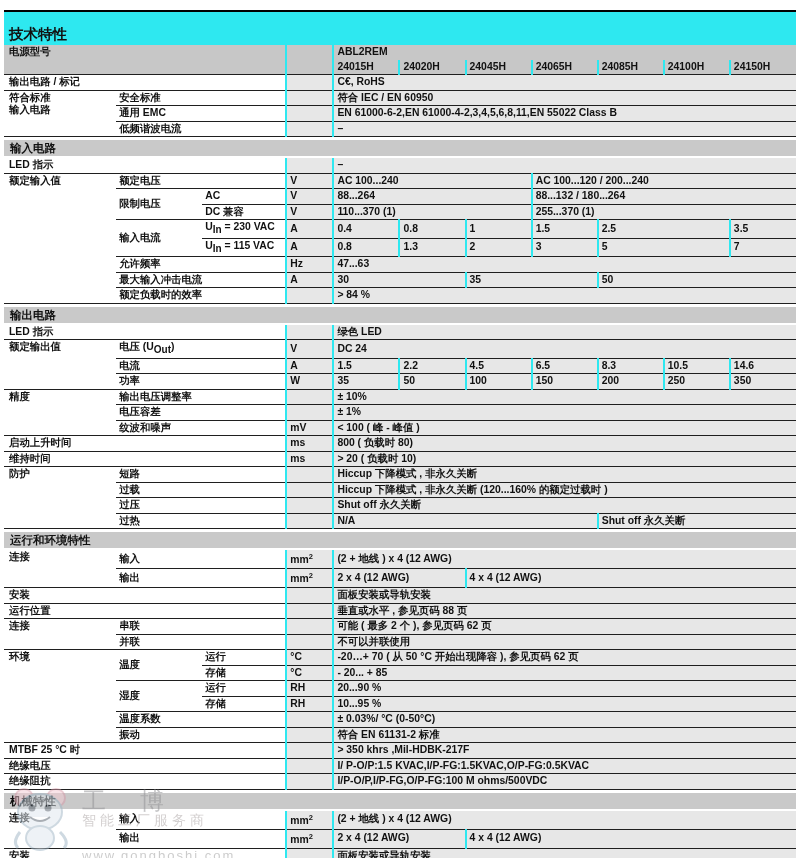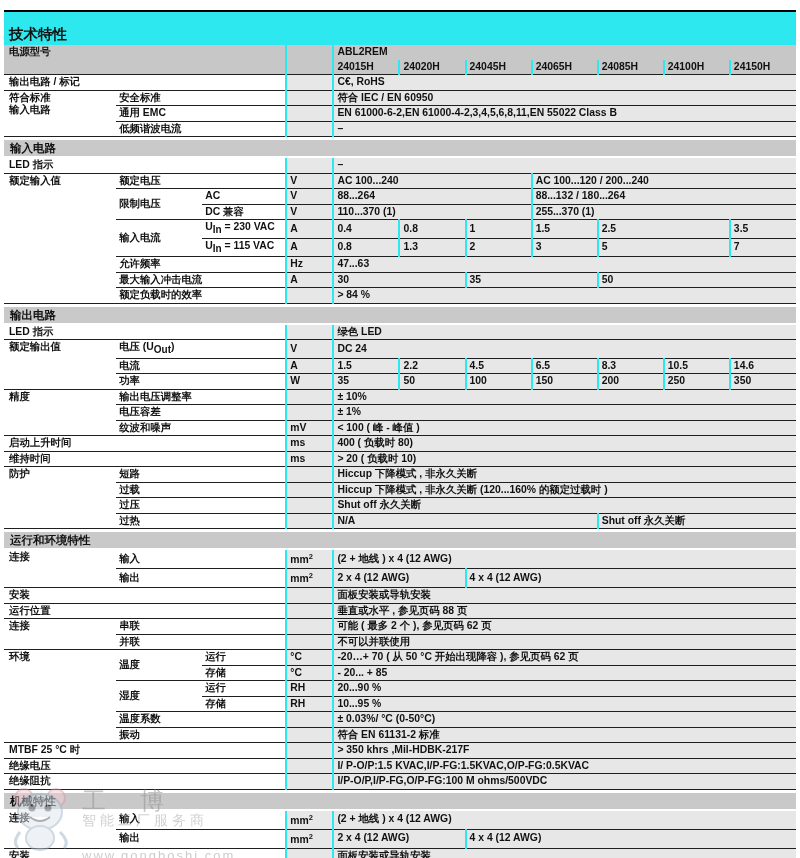--- a/index.html
+++ b/index.html
@@ -226,21 +226,21 @@
           <td class="val" colspan="7">± 1%</td>
         </tr>
         <tr>
           <td class="lab lb" colspan="2">纹波和噪声</td>
           <td class="unit">mV</td>
           <td class="val" colspan="7">&lt; 100 ( 峰 - 峰值 )</td>
         </tr>
         <tr>
           <td class="lab la" colspan="3">启动上升时间</td>
           <td class="unit">ms</td>
-          <td class="val" colspan="7">400 ( 负载时 80)</td>
+          <td class="val" colspan="7">800 ( 负载时 80)</td>
         </tr>
         <tr>
           <td class="lab la" colspan="3">维持时间</td>
           <td class="unit">ms</td>
           <td class="val" colspan="7">&gt; 20 ( 负载时 10)</td>
         </tr>
         <tr>
           <td class="lab la" rowspan="4">防护</td>
           <td class="lab lb" colspan="2">短路</td>
           <td class="unit"></td>

